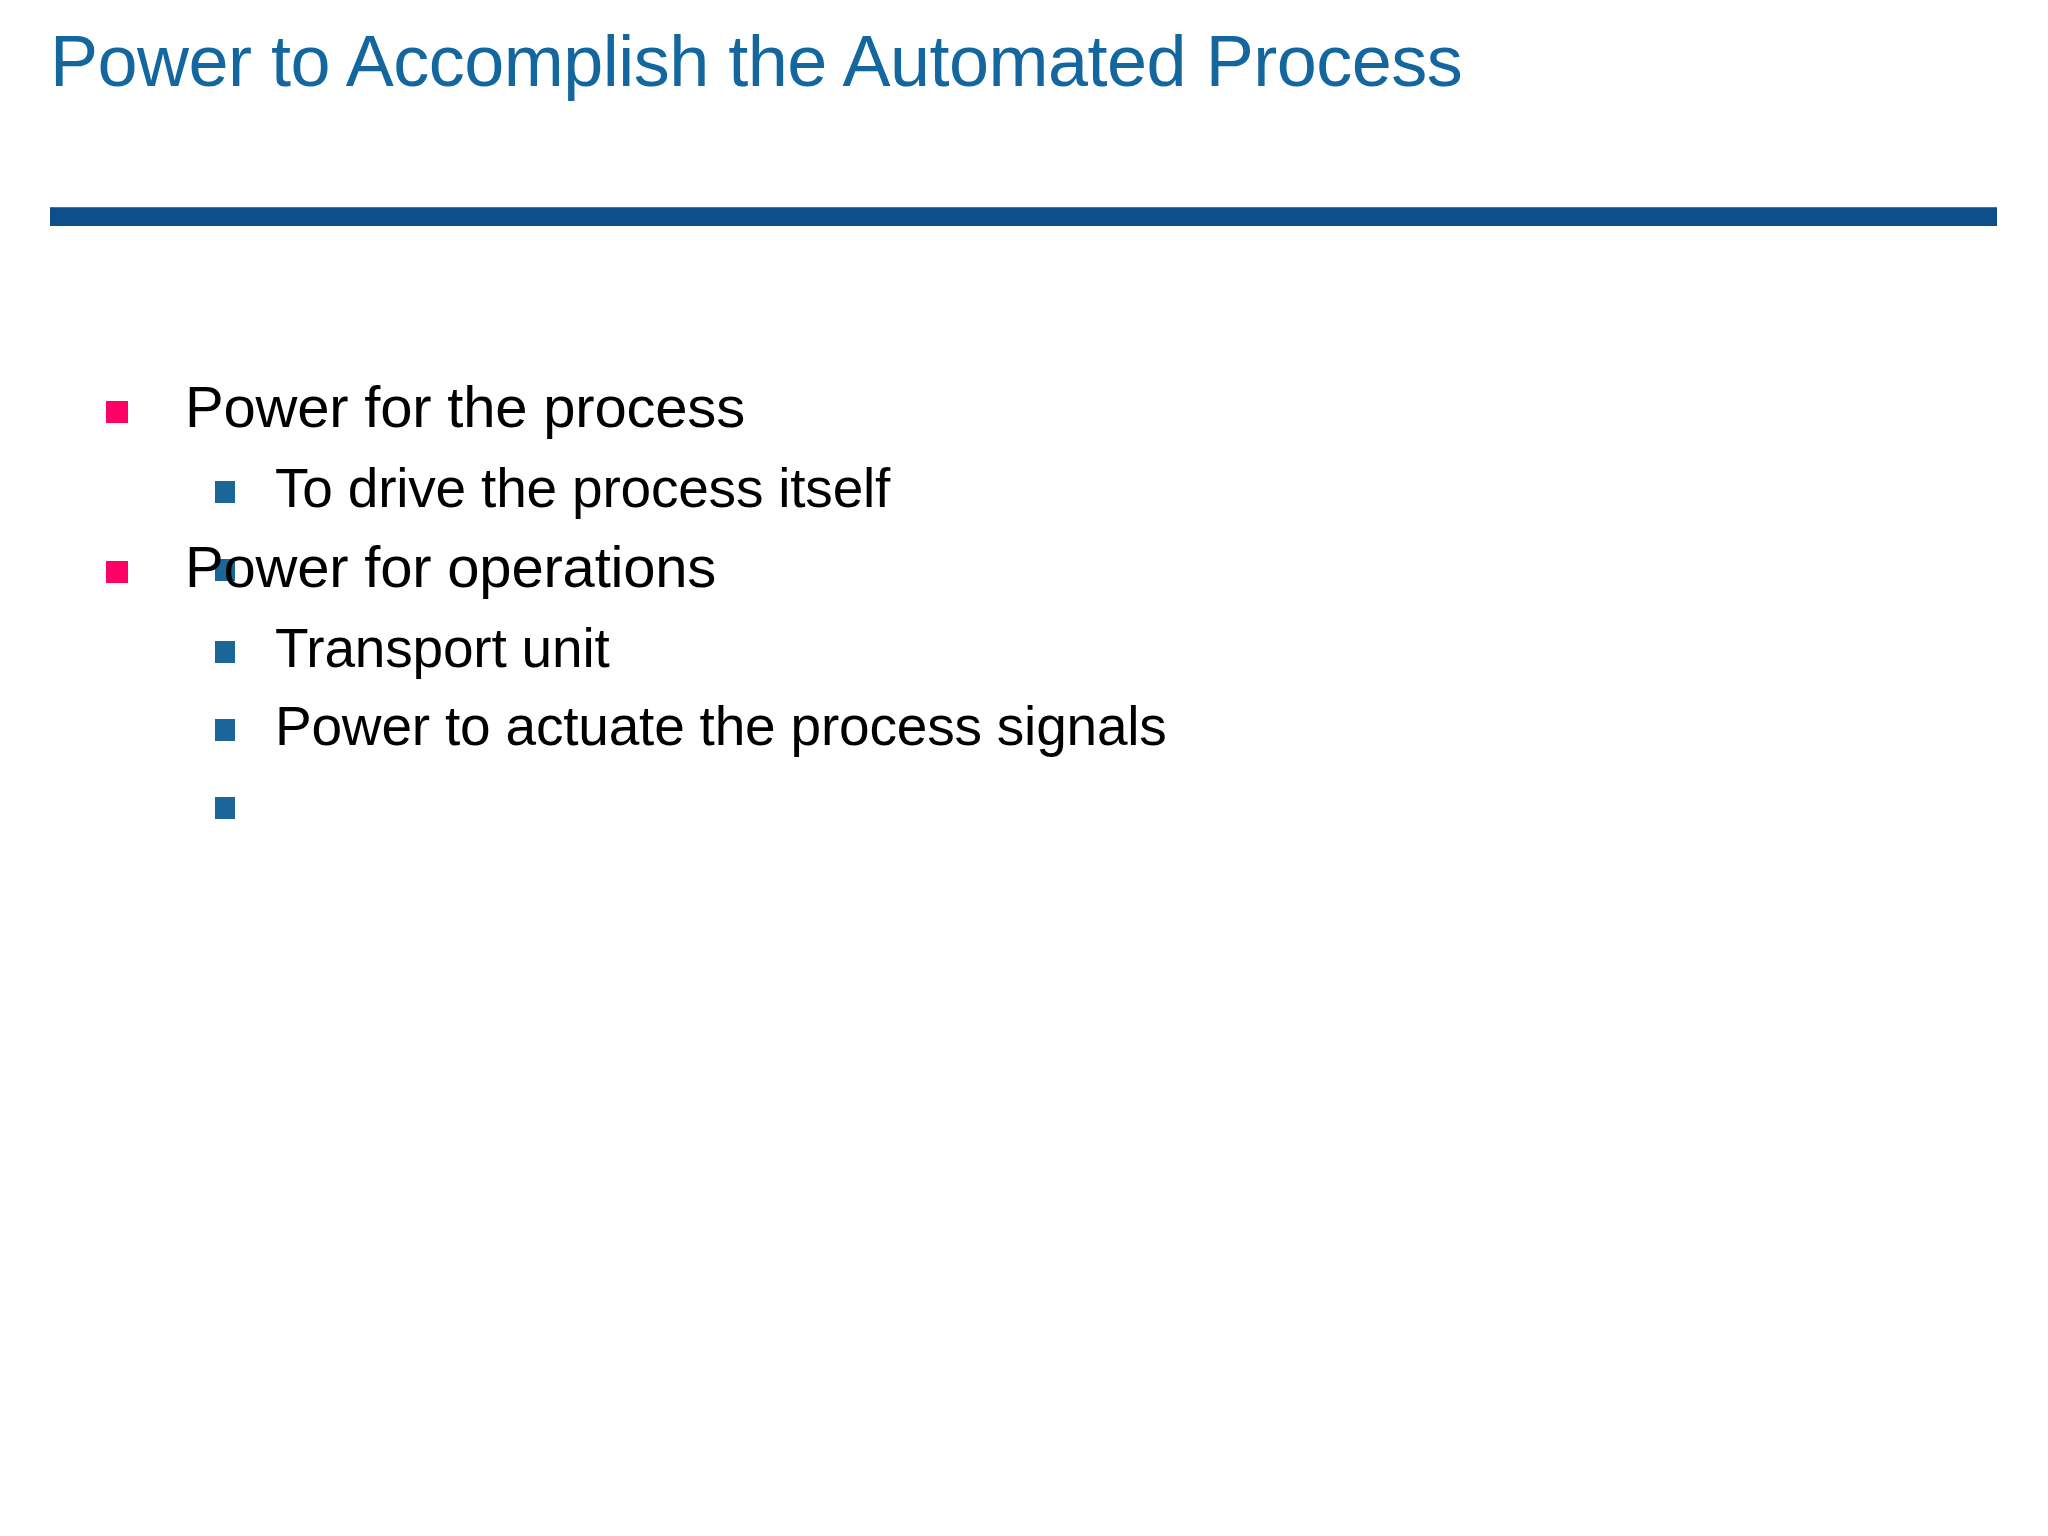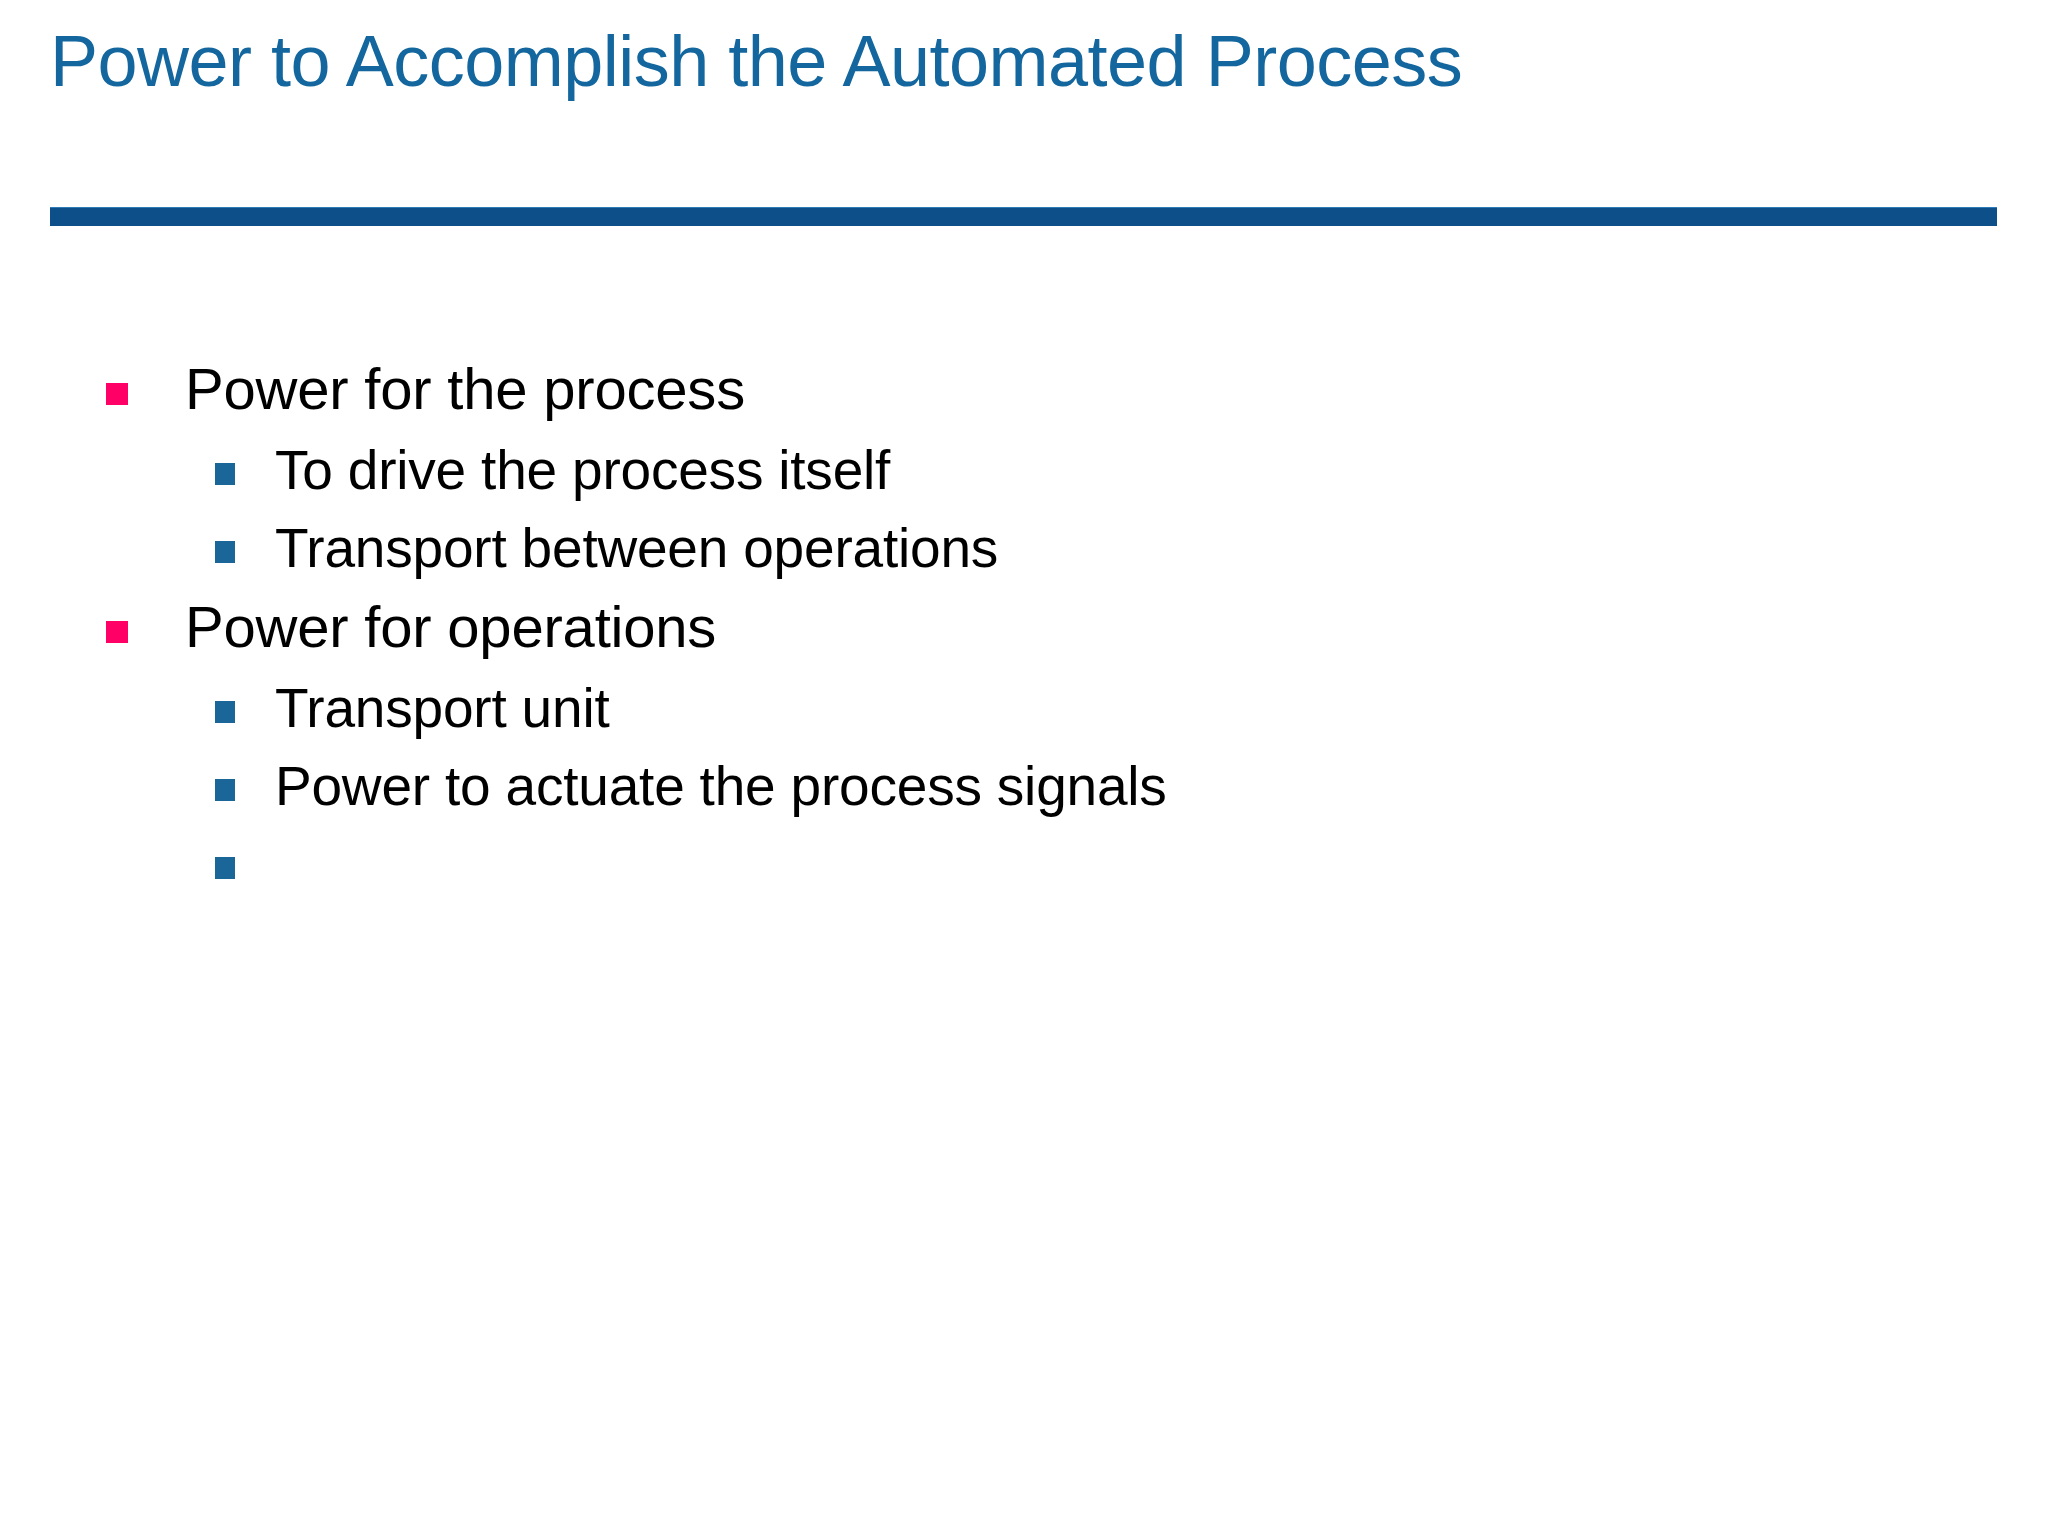--- a/index.html
+++ b/index.html
@@ -50,21 +50,21 @@
     height: 19px;
     background: #0D5089;
     border-top: 1px solid #2E7BB5;
     box-sizing: border-box;
   }
 
   
   .body-block {
     position: absolute;
     left: 0px;
-    top: 355px;
+    top: 373px;
     width: 1871px;
   }
 
   .bullet {
     position: relative;
     display: block;
     box-sizing: border-box;
   }
 
   
@@ -136,21 +136,20 @@
       <span class="marker"></span>
       <span class="btext">To drive the process itself</span>
     </div>
 
     <div class="bullet lvl2">
       <span class="marker"></span>
     </div>
 
     <div class="bullet lvl2">
       <span class="marker"></span>
-      <span class="btext">Transport between operations</span>
     </div>
 
     <div class="bullet lvl1">
       <span class="marker"></span>
       <span class="btext">Power for operations</span>
     </div>
 
     <div class="bullet lvl2">
       <span class="marker"></span>
       <span class="btext">Transport unit</span>

